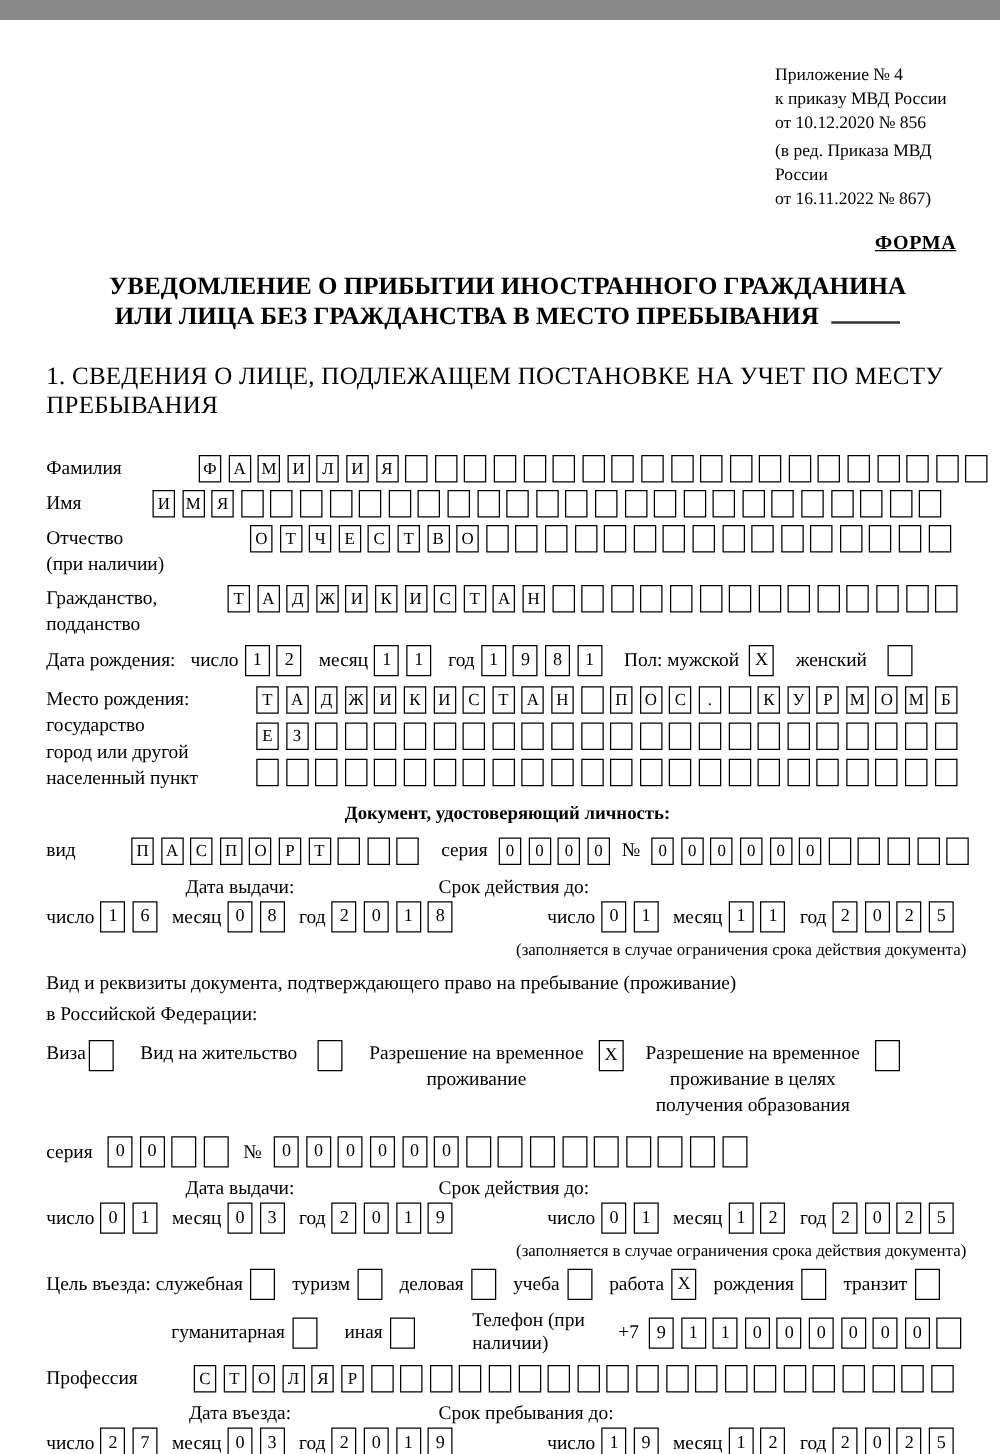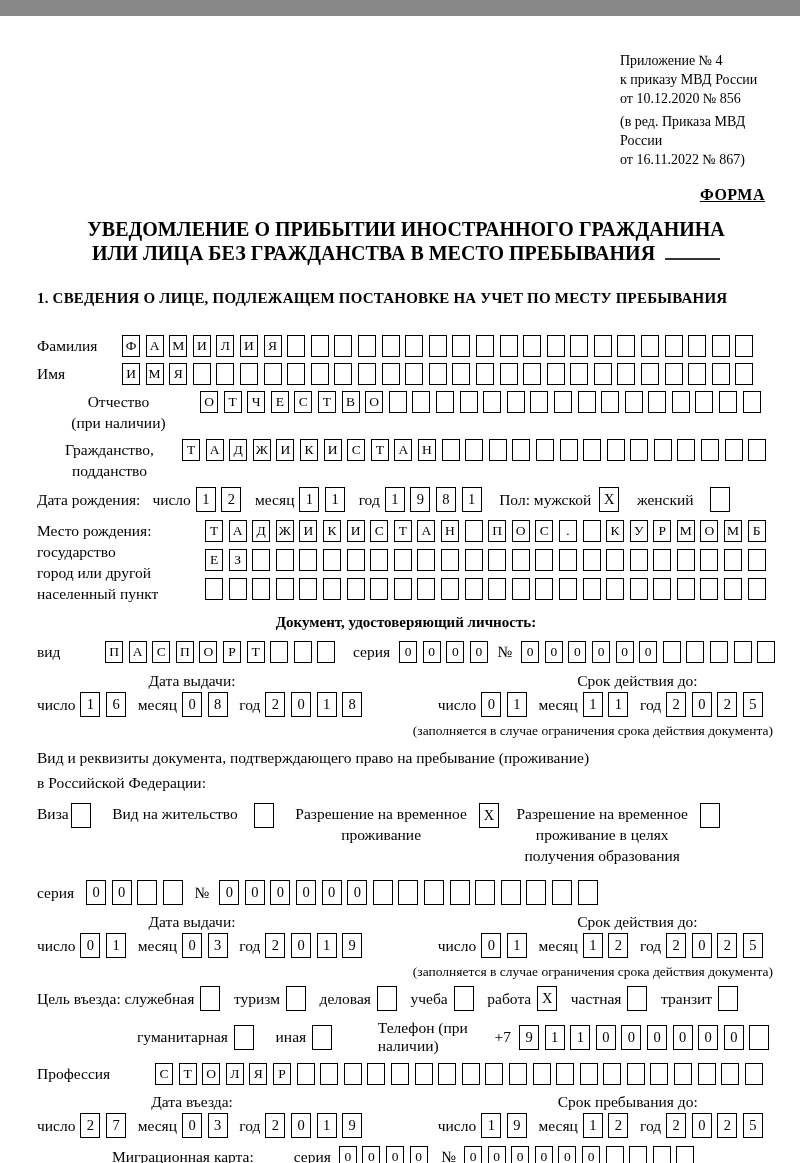--- a/index.html
+++ b/index.html
@@ -7,45 +7,45 @@
   .page {
     width:800px; height:1163px; margin:16px auto; background:#ffffff; color:#000;
     font-family:"Liberation Serif", serif; font-size:15.5px; position:relative;
     padding:35px 25px 0 37px; overflow:hidden;
   }
   .appendix { margin-left:583px; font-size:14px; line-height:19px; }
   .appendix .rev { margin-top:4px; }
   .forma { text-align:right; font-weight:bold; font-size:16px; margin-top:17px; letter-spacing:0.5px; padding-right:10px;text-decoration:underline; }
   .title { text-align:center; font-weight:bold; font-size:20px; line-height:24px; margin-top:13px; }
   .blank-line { display:inline-block; width:55px; border-bottom:2px solid #333; margin-left:10px; }
-  .sect { font-weight:bold; font-size:15px; margin-top:25px; letter-spacing:0.2px; }
+  .sect { font-weight:normal; font-size:20px; margin-top:25px; letter-spacing:0.2px; }
 
   .row { display:flex; align-items:flex-start; margin-bottom:6px; }
   .rowc { display:flex; align-items:center; }
   .lbl { flex:none; line-height:22px; }
   .w85 { width:85px; } .w145 { width:145px; } .w163 { width:163px; } .w168 { width:168px; }
   .w68 { width:68px; } .w118 { width:118px; } .w106 { width:106px; }
   .boxes { display:flex; flex:none; }
   .cbox {
     width:18px; height:22px; border:1.6px solid #000; margin-right:5.6px;
     display:flex; align-items:center; justify-content:center;
     font-size:13.5px; flex:none; background:#fff;
   }
   .boxes.big .cbox { width:20px; height:25px; font-size:14.5px; }
   .ml2 { margin-left:2px; }
 
-  .two-line { line-height:21px;text-align:center; }
+  .two-line { line-height:21px; }
   .bp-label div, .rep-label div { line-height:21px; }
 
   .doc-head { text-align:center; font-weight:bold; font-size:15px; margin:10px 0 8px 0; }
   .mid-lbl { line-height:25px; flex:none; }
 
   .sublabels { margin-top:8px; margin-bottom:2px; }
   .half-l { width:42%; text-align:center; display:inline-block; }
-  .half-r { width:47%; text-align:right; display:inline-block; }
+  .half-r { width:47%; text-align:left; display:inline-block; }
   .dg { display:flex; align-items:center; flex:none; }
   .dlbl { margin-right:5px; line-height:25px; }
   .dlbl.m { margin-left:6px; }
   .note { text-align:right; font-size:13.5px; margin:1px 0 5px 0; padding-right:2px; }
 
   .para { line-height:25px; margin-top:6px; }
   .permits { display:flex; align-items:flex-start; margin-top:8px; margin-bottom:14px; }
   .permit { display:flex; align-items:flex-start; }
   .permit .plbl { line-height:21px; }
   .permit .center { text-align:center; }
@@ -73,21 +73,21 @@
 
   <div class="forma">ФОРМА</div>
 
   <div class="title">
     <div>УВЕДОМЛЕНИЕ О ПРИБЫТИИ ИНОСТРАННОГО ГРАЖДАНИНА</div>
     <div><span>ИЛИ ЛИЦА БЕЗ ГРАЖДАНСТВА В МЕСТО ПРЕБЫВАНИЯ</span><span class="blank-line"></span></div>
   </div>
 
   <div class="sect">1. СВЕДЕНИЯ О ЛИЦЕ, ПОДЛЕЖАЩЕМ ПОСТАНОВКЕ НА УЧЕТ ПО МЕСТУ ПРЕБЫВАНИЯ</div>
 
-  <div class="row" style="margin-top:28px;">
+  <div class="row" style="margin-top:28px;gap:37px;">
     <span class="lbl w85">Фамилия</span>
     <span class="boxes">
         <span class="cbox">Ф</span>
         <span class="cbox">А</span>
         <span class="cbox">М</span>
         <span class="cbox">И</span>
         <span class="cbox">Л</span>
         <span class="cbox">И</span>
         <span class="cbox">Я</span>
         <span class="cbox"></span>
@@ -543,21 +543,21 @@
         <span class="cbox"></span>
       </span>
     <span class="plbl gap8">учеба</span>
     <span class="boxes big">
         <span class="cbox"></span>
       </span>
     <span class="plbl gap8">работа</span>
     <span class="boxes big">
         <span class="cbox">X</span>
       </span>
-    <span class="plbl gap8">частная</span>
+    <span class="plbl gap8">рождения</span>
     <span class="boxes big">
         <span class="cbox"></span>
       </span>
     <span class="plbl gap8">транзит</span>
     <span class="boxes big">
         <span class="cbox"></span>
       </span>
   </div>
 
   <div class="purpose-row">

